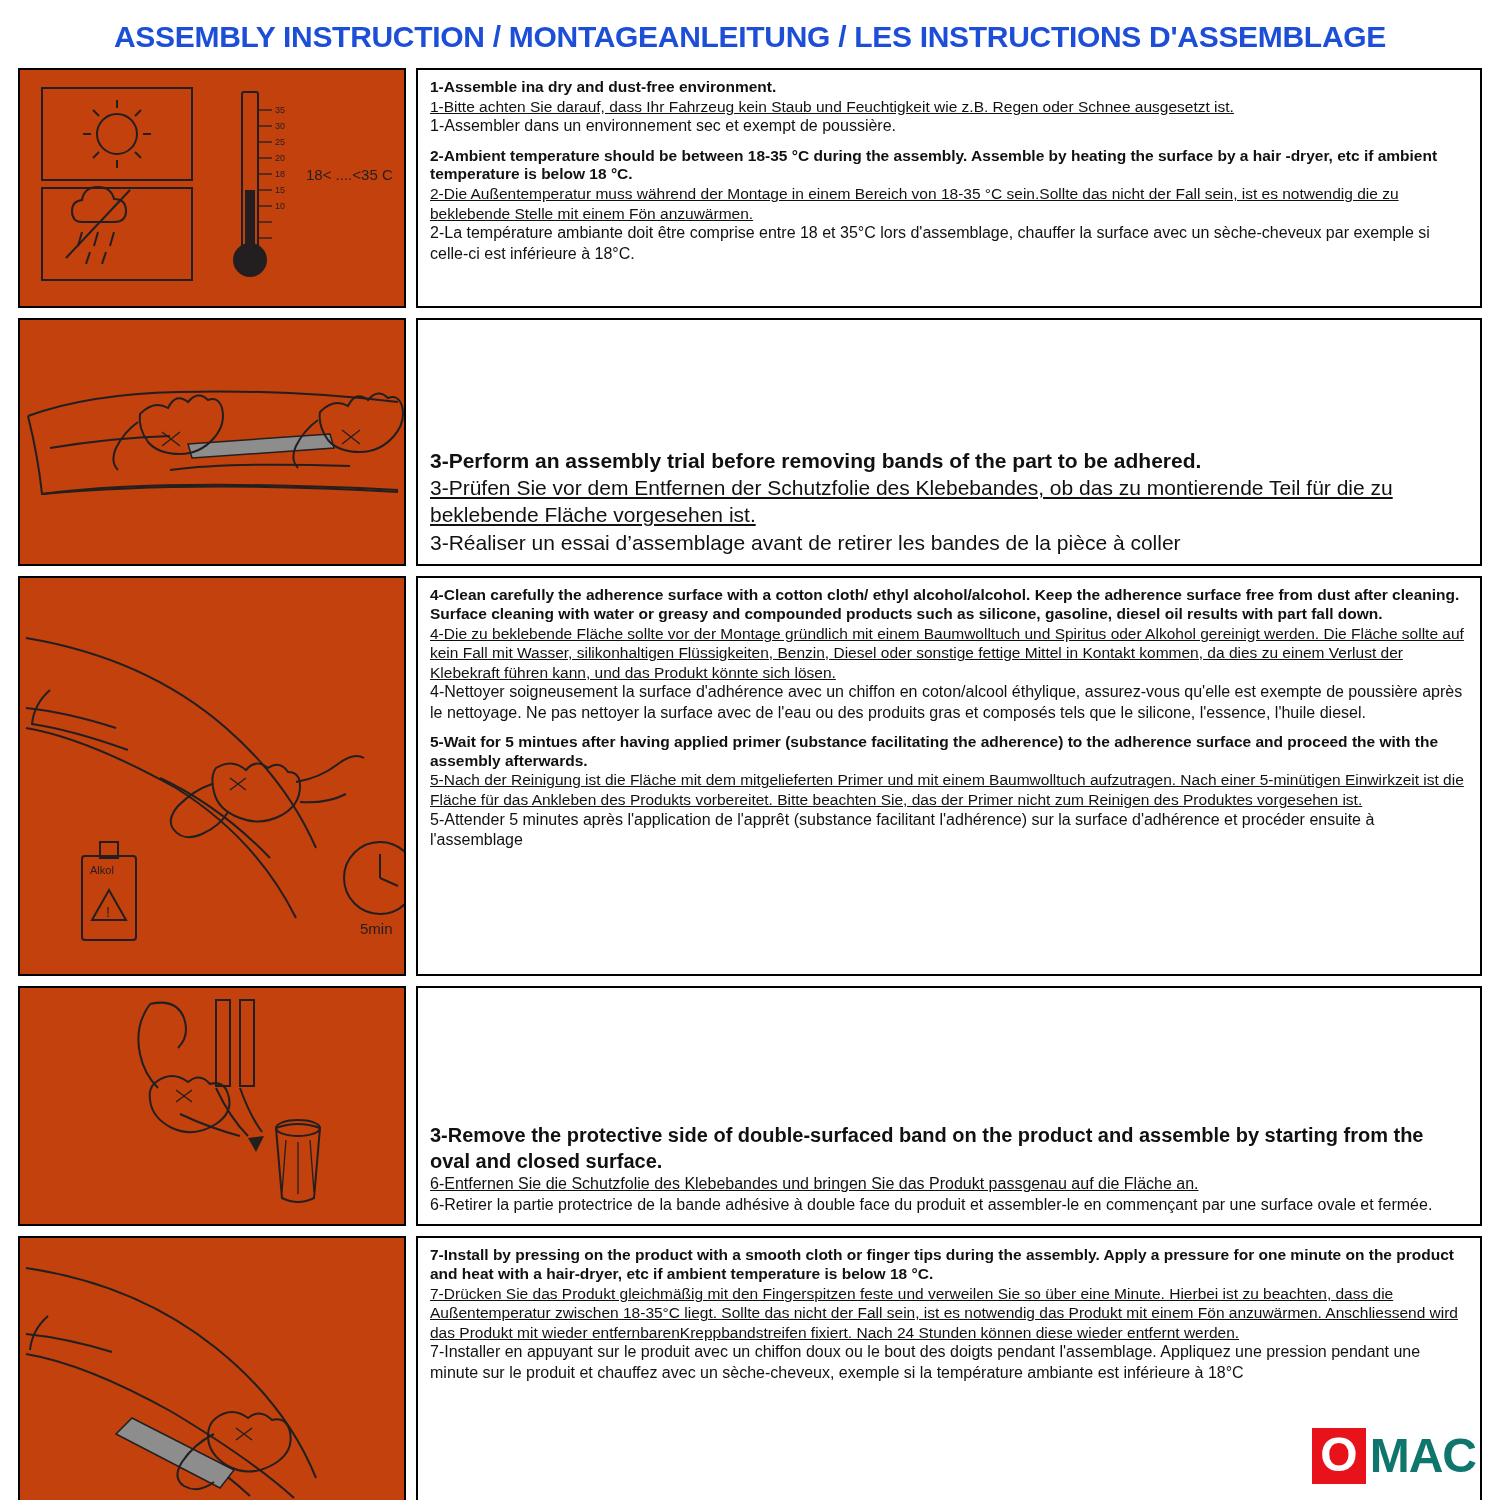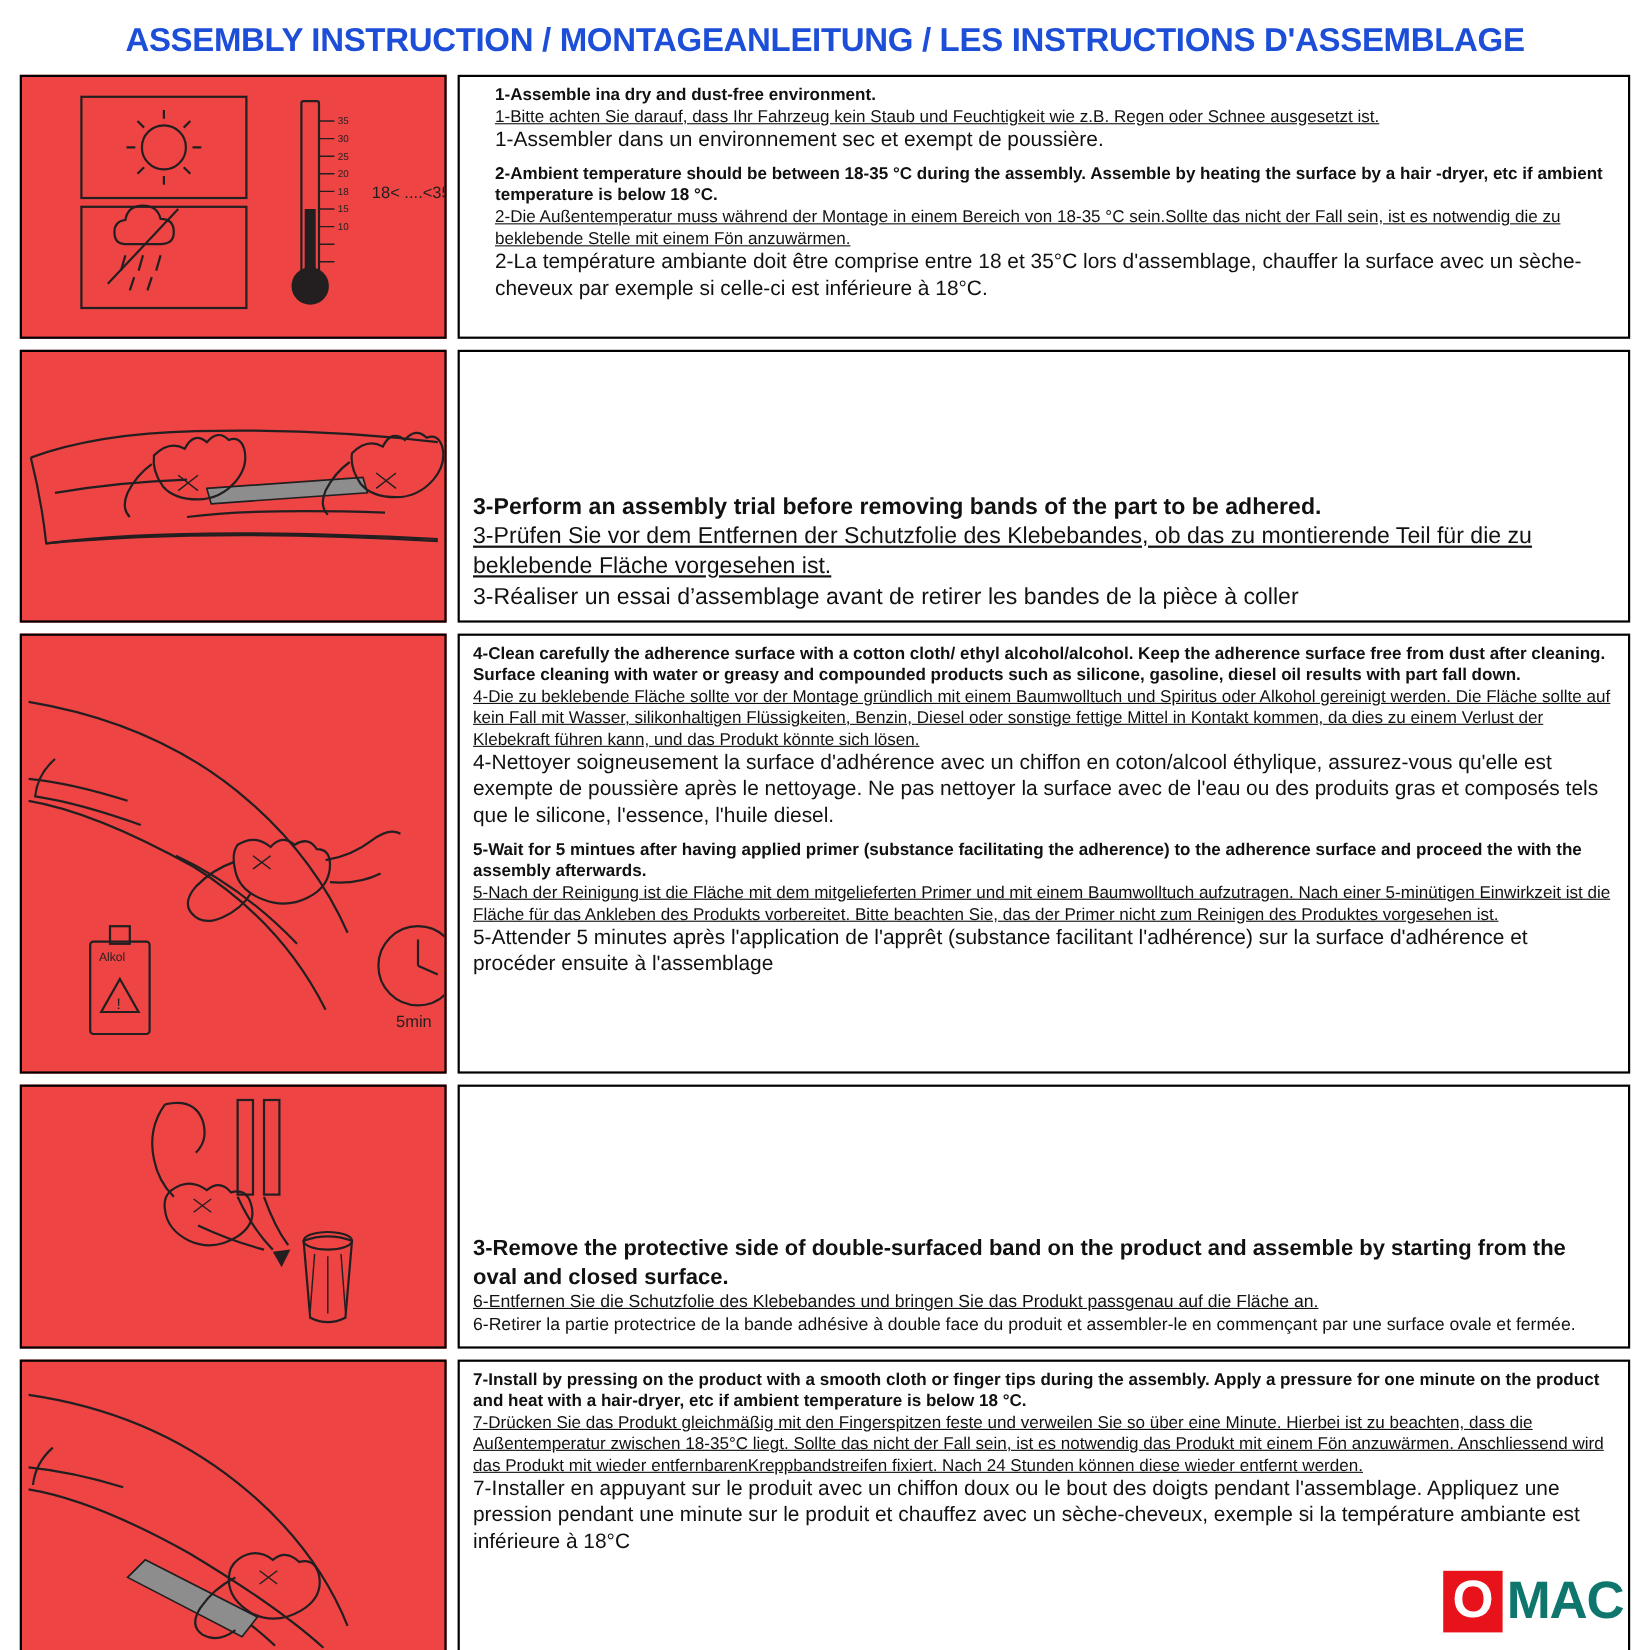--- a/index.html
+++ b/index.html
@@ -24,40 +24,40 @@
     margin: 6px 0 14px 0;
     white-space: nowrap;
   }
   .rows { display: flex; flex-direction: column; gap: 10px; }
   .row { display: flex; gap: 10px; }
   .cell-img {
     width: 388px;
     border: 2px solid #000;
     position: relative;
     overflow: hidden;
-    background: #ef4444;
+    background: #c2410c;
     flex: 0 0 388px;
   }
   .cell-txt {
     flex: 1 1 auto;
     border: 2px solid #000;
     padding: 8px 12px 8px 12px;
     background: #fff;
     overflow: hidden;
   }
-  .r1 .cell-img, .r1 .cell-txt { height: 240px; padding-left: 32px; }
+  .r1 .cell-img, .r1 .cell-txt { height: 240px; }
   .r2 .cell-img, .r2 .cell-txt { height: 248px; }
   .r3 .cell-img, .r3 .cell-txt { height: 400px; }
   .r4 .cell-img, .r4 .cell-txt { height: 240px; }
   .r5 .cell-img, .r5 .cell-txt { height: 268px; }
 
   .txt p { margin: 0 0 0 0; }
   .p-en { font-weight: bold; font-size: 15.5px; line-height: 1.22; }
   .p-de { font-size: 15.5px; line-height: 1.26; text-decoration: underline; }
-  .p-fr { font-size: 19px; line-height: 1.26; }
+  .p-fr { font-size: 16px; line-height: 1.26; }
   .gap { height: 10px; }
 
   .big .p-en { font-size: 21px; font-weight: bold; line-height: 1.3; }
   .big .p-de, .big .p-fr { font-size: 21px; line-height: 1.3; }
 
   .mid .p-en { font-size: 20px; font-weight: bold; line-height: 1.3; }
   .mid .p-de, .mid .p-fr { font-size: 16px; line-height: 1.3; }
 
   .center-v { display: flex; flex-direction: column; justify-content: flex-end; height: 100%; }
 

